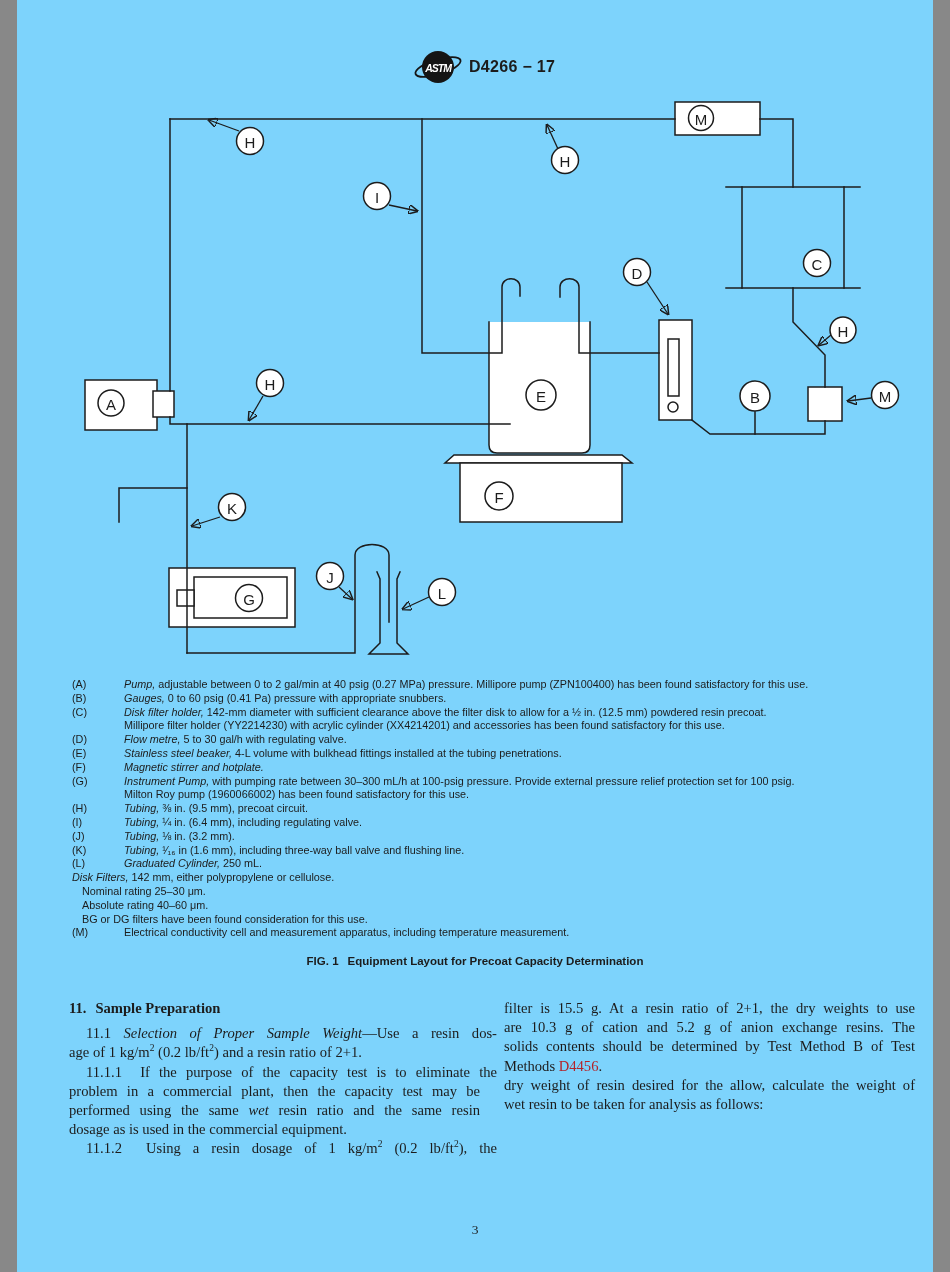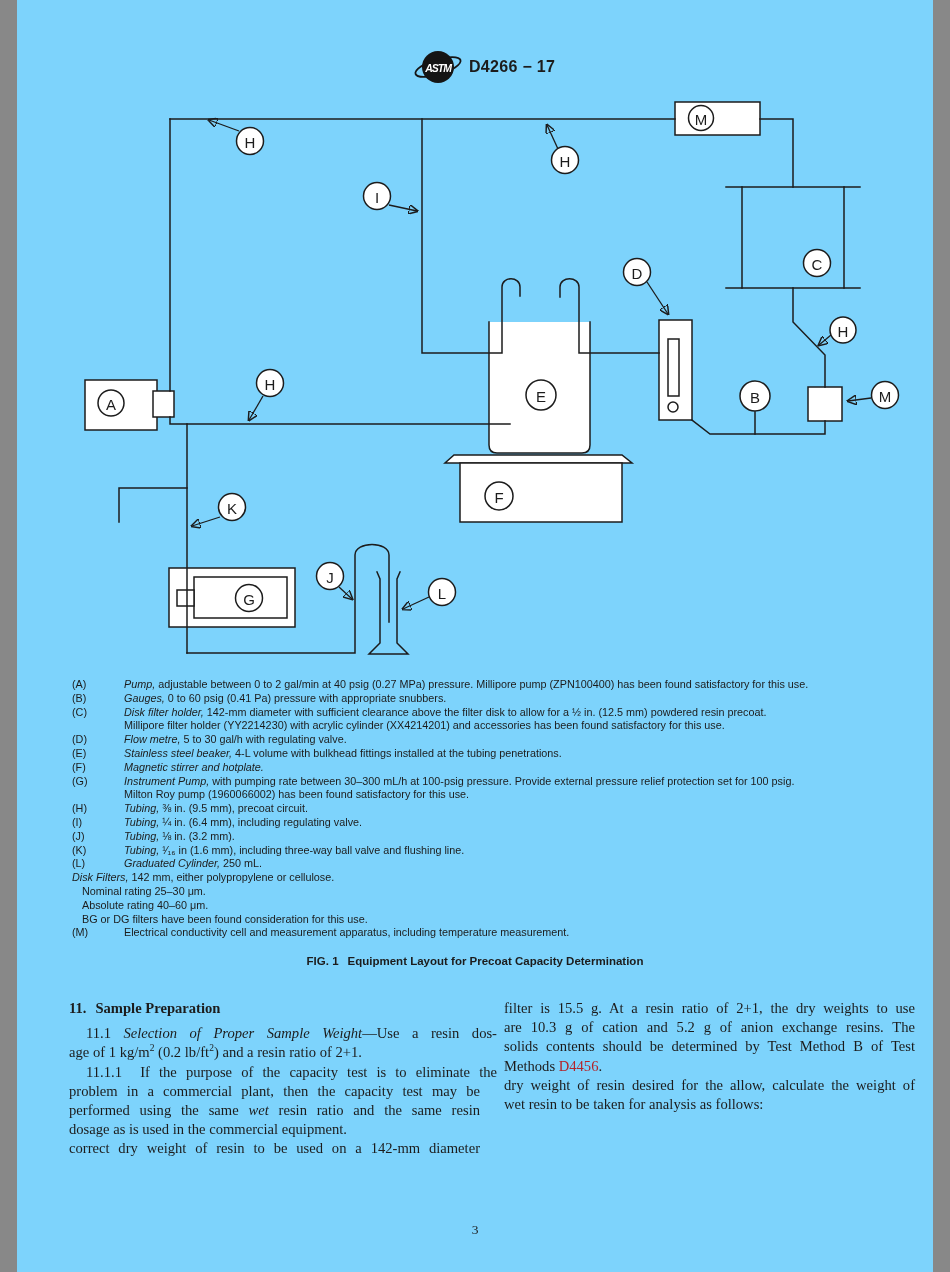--- a/index.html
+++ b/index.html
@@ -222,21 +222,21 @@
 
   <div class="cols">
     <div class="col">
       <div class="b-head"><span>11.</span><span class="hgap"></span><span>Sample Preparation</span></div>
       <div class="bl jl ind"><span>11.1</span> <i>Selection of Proper Sample Weight</i><span>—Use a resin dos-</span></div>
       <div class="bl"><span>age of 1 kg/m</span><sup>2</sup> <span>(0.2 lb/ft</span><sup>2</sup><span>) and a resin ratio of 2+1.</span></div>
       <div class="bl jl ind">11.1.1&nbsp; If the purpose of the capacity test is to eliminate the</div>
       <div class="bl jl">problem in a commercial plant, then the capacity test may be</div>
       <div class="bl jl"><span>performed using the same</span> <i>wet</i> <span>resin ratio and the same resin</span></div>
       <div class="bl">dosage as is used in the commercial equipment.</div>
-      <div class="bl jl">correct dry weight of resin to be used on a 142-mm diameter</div>
+      <div class="bl jl ind"><span>11.1.2&nbsp; Using a resin dosage of 1 kg/m</span><sup>2</sup> <span>(0.2 lb/ft</span><sup>2</sup><span>), the</span></div>
     </div>
     <div class="col">
       <div class="bl jl">filter is 15.5 g. At a resin ratio of 2+1, the dry weights to use</div>
       <div class="bl jl">are 10.3 g of cation and 5.2 g of anion exchange resins. The</div>
       <div class="bl jl">solids contents should be determined by Test Method B of Test</div>
       <div class="bl"><span>Methods</span> <span class="red" style="color: rgb(180, 35, 40);">D4456</span><span>.</span></div>
       <div class="bl jl">dry weight of resin desired for the allow, calculate the weight of</div>
       <div class="bl">wet resin to be taken for analysis as follows:</div>
     </div>
   </div>

